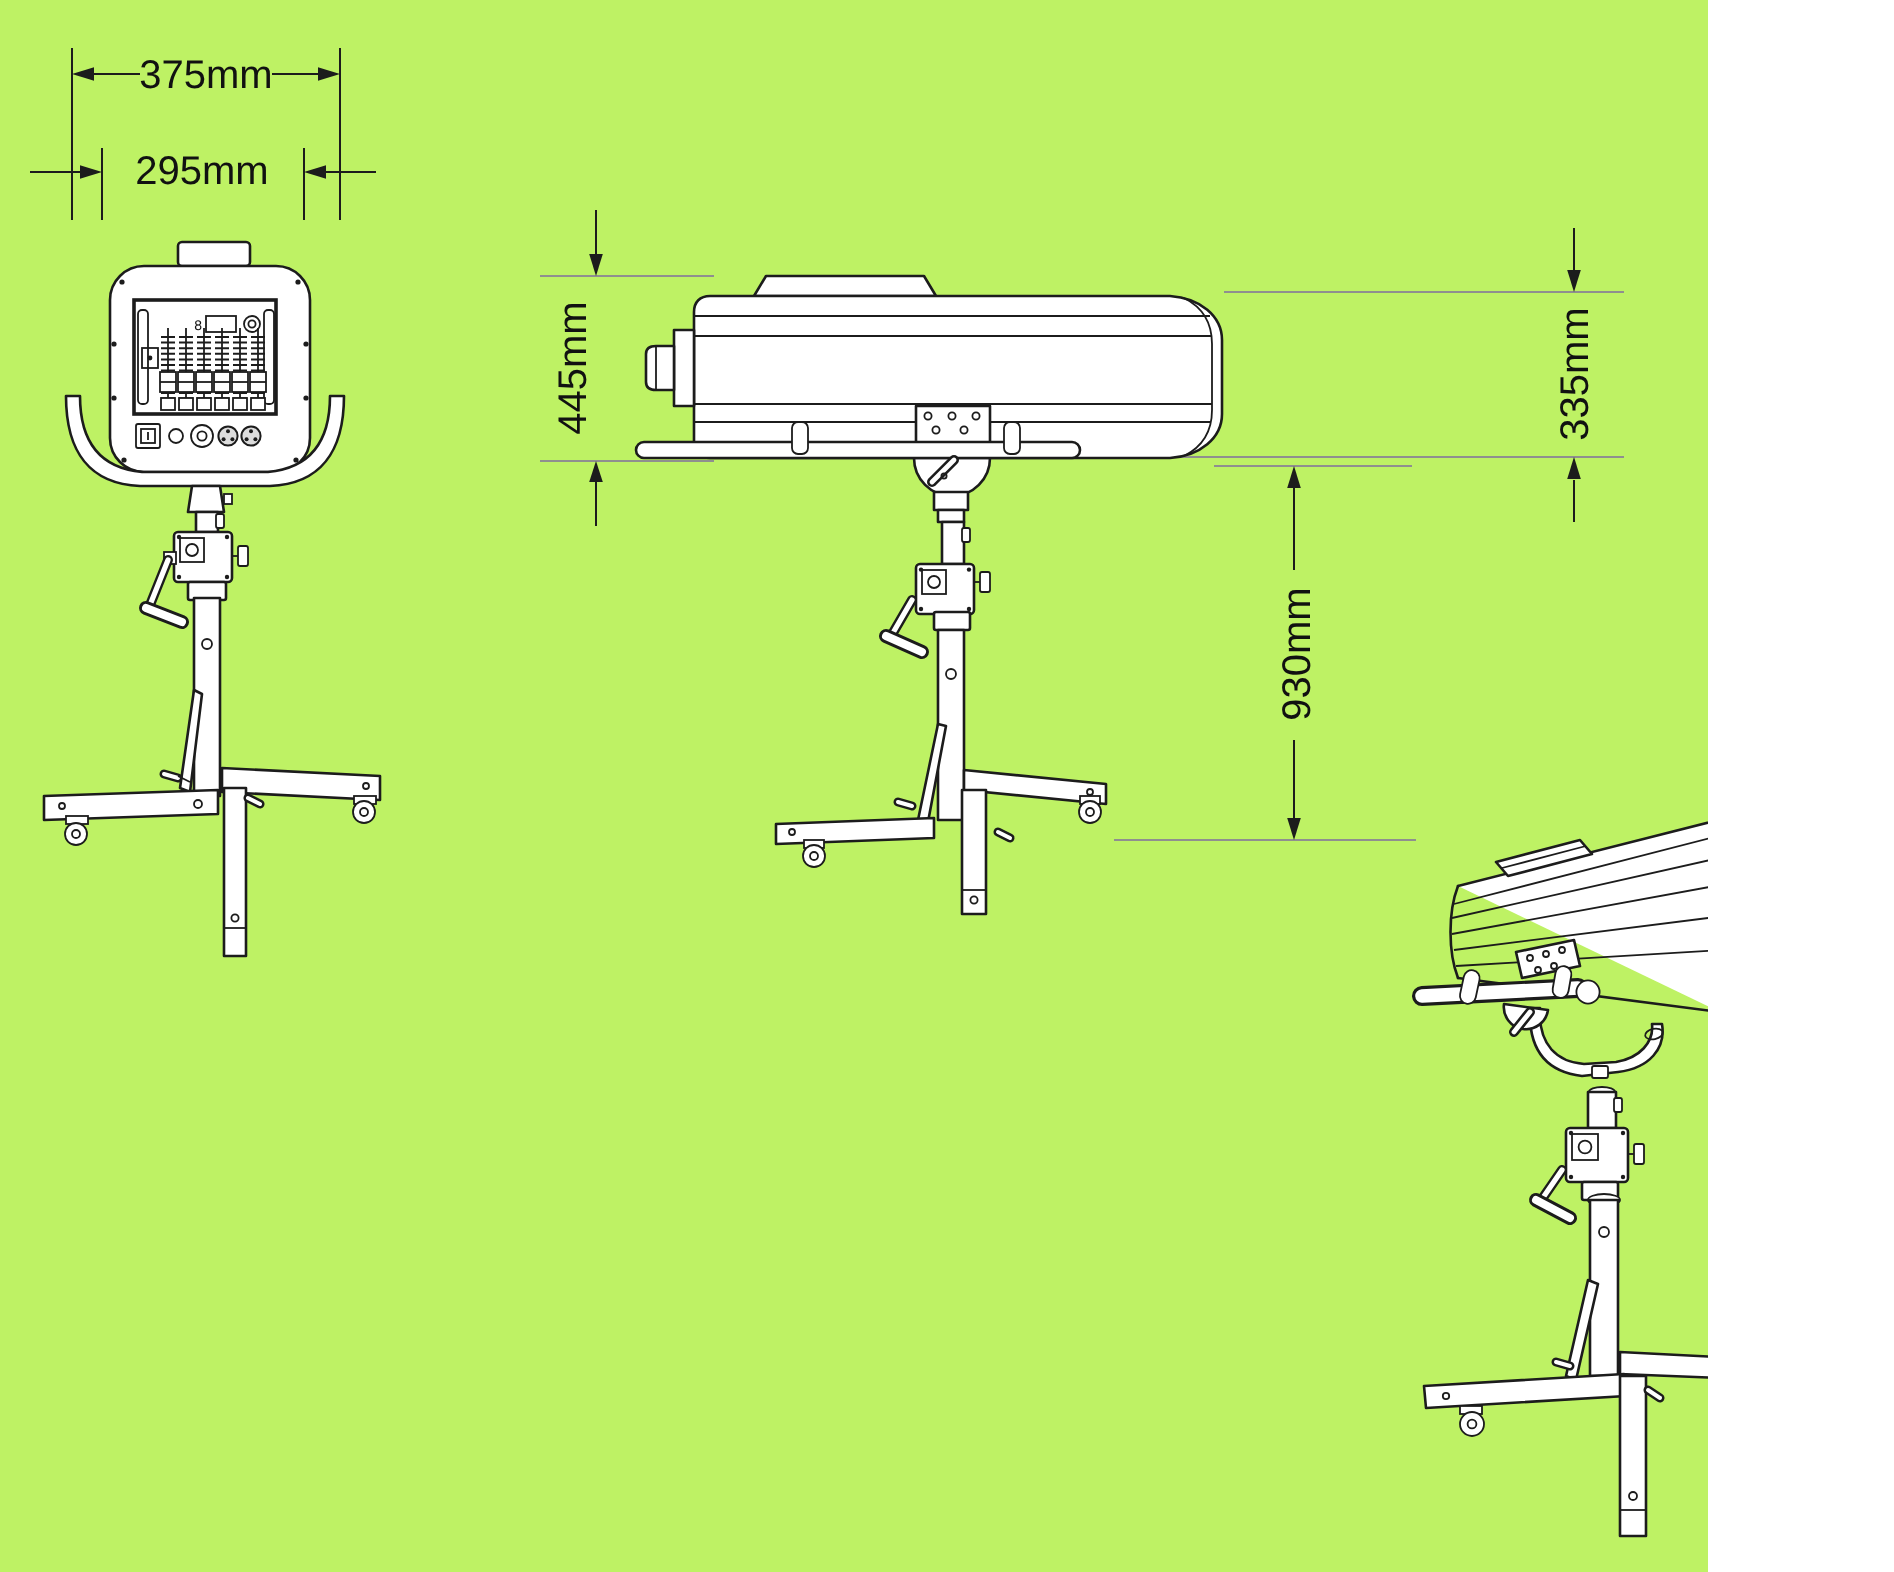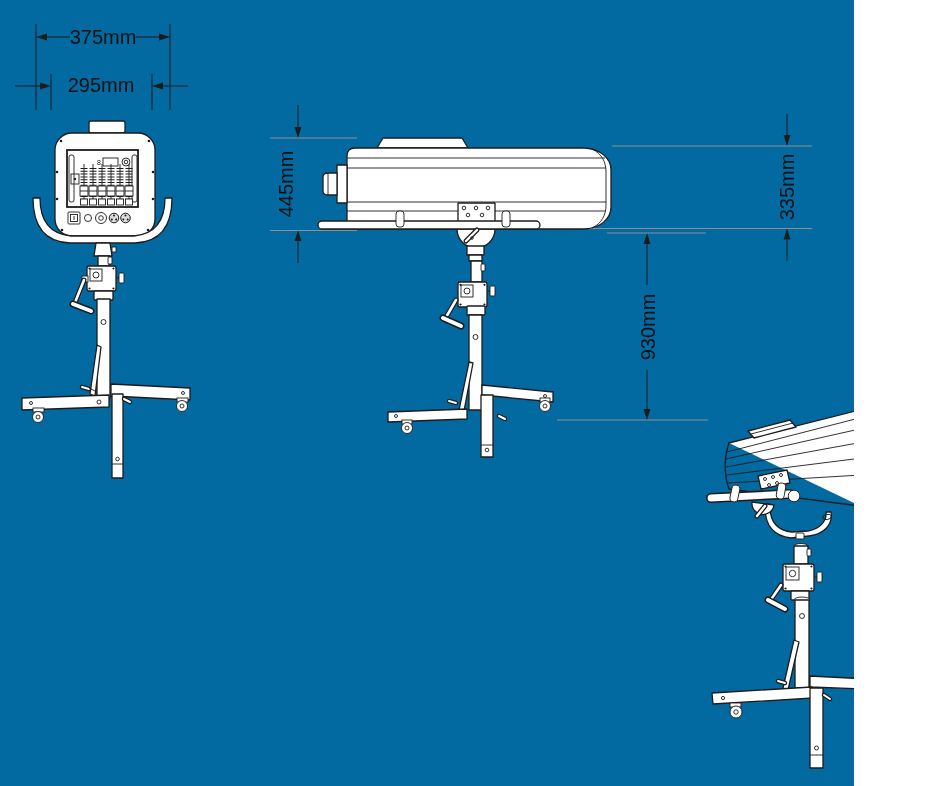--- a/index.html
+++ b/index.html
@@ -1,16 +1,16 @@
 <!DOCTYPE html>
 <html><head>
 <meta charset="utf-8">
 <style>
   html,body{margin:0;padding:0;background:#fff;}
-  .stage{position:relative;width:854px;height:786px;background:#0369a1;overflow:hidden;
+  .stage{position:relative;width:854px;height:786px;background:#bef264;overflow:hidden;
          font-family:"Liberation Sans",sans-serif;}
   svg{display:block;}
   .o  {stroke:#1c1c1c;stroke-width:1.3;fill:none;stroke-linejoin:round;stroke-linecap:round;}
   .of {stroke:#1c1c1c;stroke-width:1.3;fill:#fff;stroke-linejoin:round;}
   .t  {stroke:#1c1c1c;stroke-width:0.9;fill:none;}
   .tf {stroke:#1c1c1c;stroke-width:0.9;fill:#fff;}
   .dk {fill:#1c1c1c;stroke:none;}
   .gy {fill:#dcdcdc;stroke:#1c1c1c;stroke-width:1;}
   .ref{stroke:#8f8f8f;stroke-width:1.1;fill:none;}
   .dim{stroke:#1c1c1c;stroke-width:1;fill:none;}

